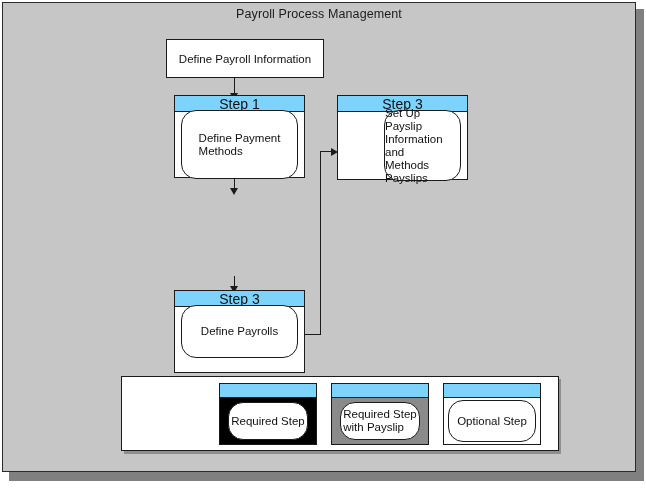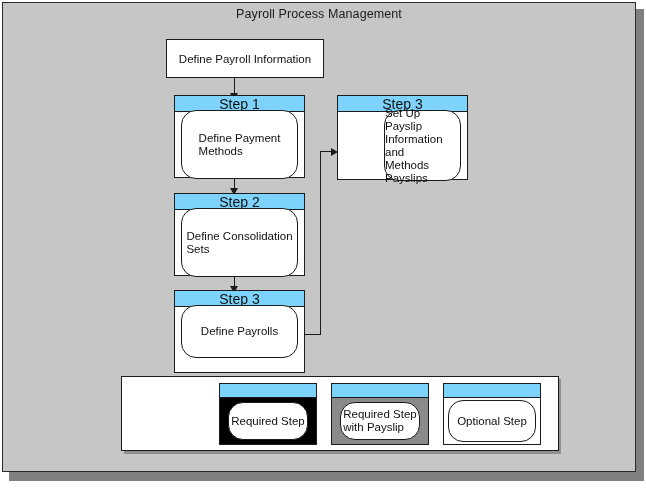--- a/index.html
+++ b/index.html
@@ -187,31 +187,20 @@
             <span>Define Payment</span><br>
             <span>Methods</span>
           </span>
         </div>
       </div>
     </div>
 
     <div class="conn conn-v" style="left:231px; top:175px; height:12px;"></div>
     <div class="arrow-down" style="left:227px; top:185px;"></div>
 
-    <div class="step-box" style="left:171px; top:190px; width:131px; height:83px;">
-      <div class="step-header">Step 2</div>
-      <div class="step-body fill-white" style="height:65px;">
-        <div class="rounded-inner">
-          <span>
-            <span>Define Consolidation</span><br>
-            <span>Sets</span>
-          </span>
-        </div>
-      </div>
-    </div>
 
     <div class="conn conn-v" style="left:231px; top:273px; height:12px;"></div>
     <div class="arrow-down" style="left:227px; top:283px;"></div>
 
     <div class="step-box" style="left:171px; top:287px; width:131px; height:83px;">
       <div class="step-header">Step 3</div>
       <div class="step-body fill-white" style="height:49px;">
         <div class="rounded-inner">
           <span>Define Payrolls</span>
         </div>

